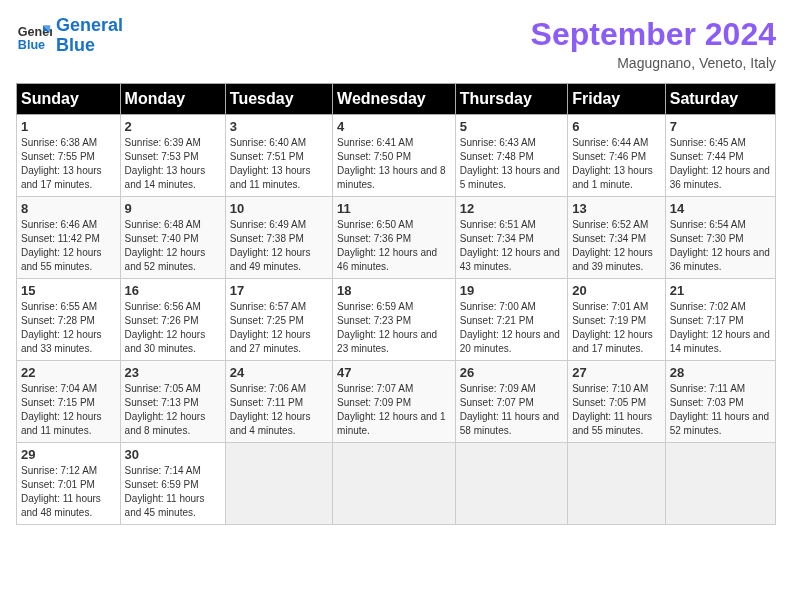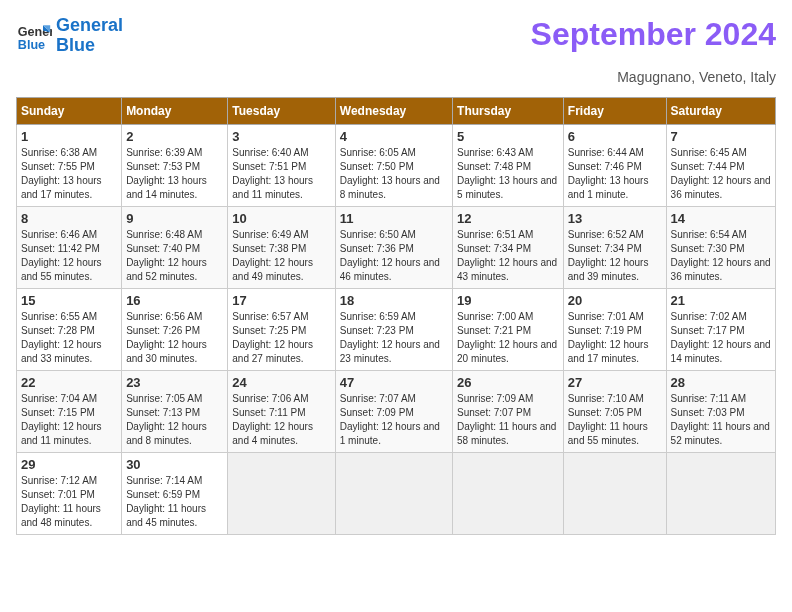--- a/index.html
+++ b/index.html
@@ -36,33 +36,33 @@
       text-align: right;
     }
     .main-title {
       font-size: 32px;
       font-weight: bold;
       color: #8b5cf6;
     }
     .subtitle {
       font-size: 14px;
       color: #555;
-      margin-top: 16px;
+      margin-top: 2px;
     }
     table {
       width: 100%;
       border-collapse: collapse;
       font-size: 10.5px;
     }
     thead tr th {
-      background-color: #a16207;
+      background-color: #000000;
       color: #fff;
       padding: 6px 4px;
       text-align: left;
-      font-size: 12px;
+      font-size: 16px;
       font-weight: bold;
       border: 1px solid #aaa;
     }
     tbody tr td {
       border: 1px solid #ccc;
       padding: 4px;
       vertical-align: top;
       color: #333;
       min-height: 70px;
       background: #fff;
@@ -141,21 +141,21 @@
         <span class="day-num">3</span>
         <div class="day-info">
           <span>Sunrise: 6:40 AM</span><br>
           <span>Sunset: 7:51 PM</span><br>
           <span>Daylight: 13 hours and 11 minutes.</span>
         </div>
       </td>
         <td>
         <span class="day-num">4</span>
         <div class="day-info">
-          <span>Sunrise: 6:05 AM</span><br>
+          <span>Sunrise: 6:41 AM</span><br>
           <span>Sunset: 7:50 PM</span><br>
           <span>Daylight: 13 hours and 8 minutes.</span>
         </div>
       </td>
         <td>
         <span class="day-num">5</span>
         <div class="day-info">
           <span>Sunrise: 6:43 AM</span><br>
           <span>Sunset: 7:48 PM</span><br>
           <span>Daylight: 13 hours and 5 minutes.</span>

